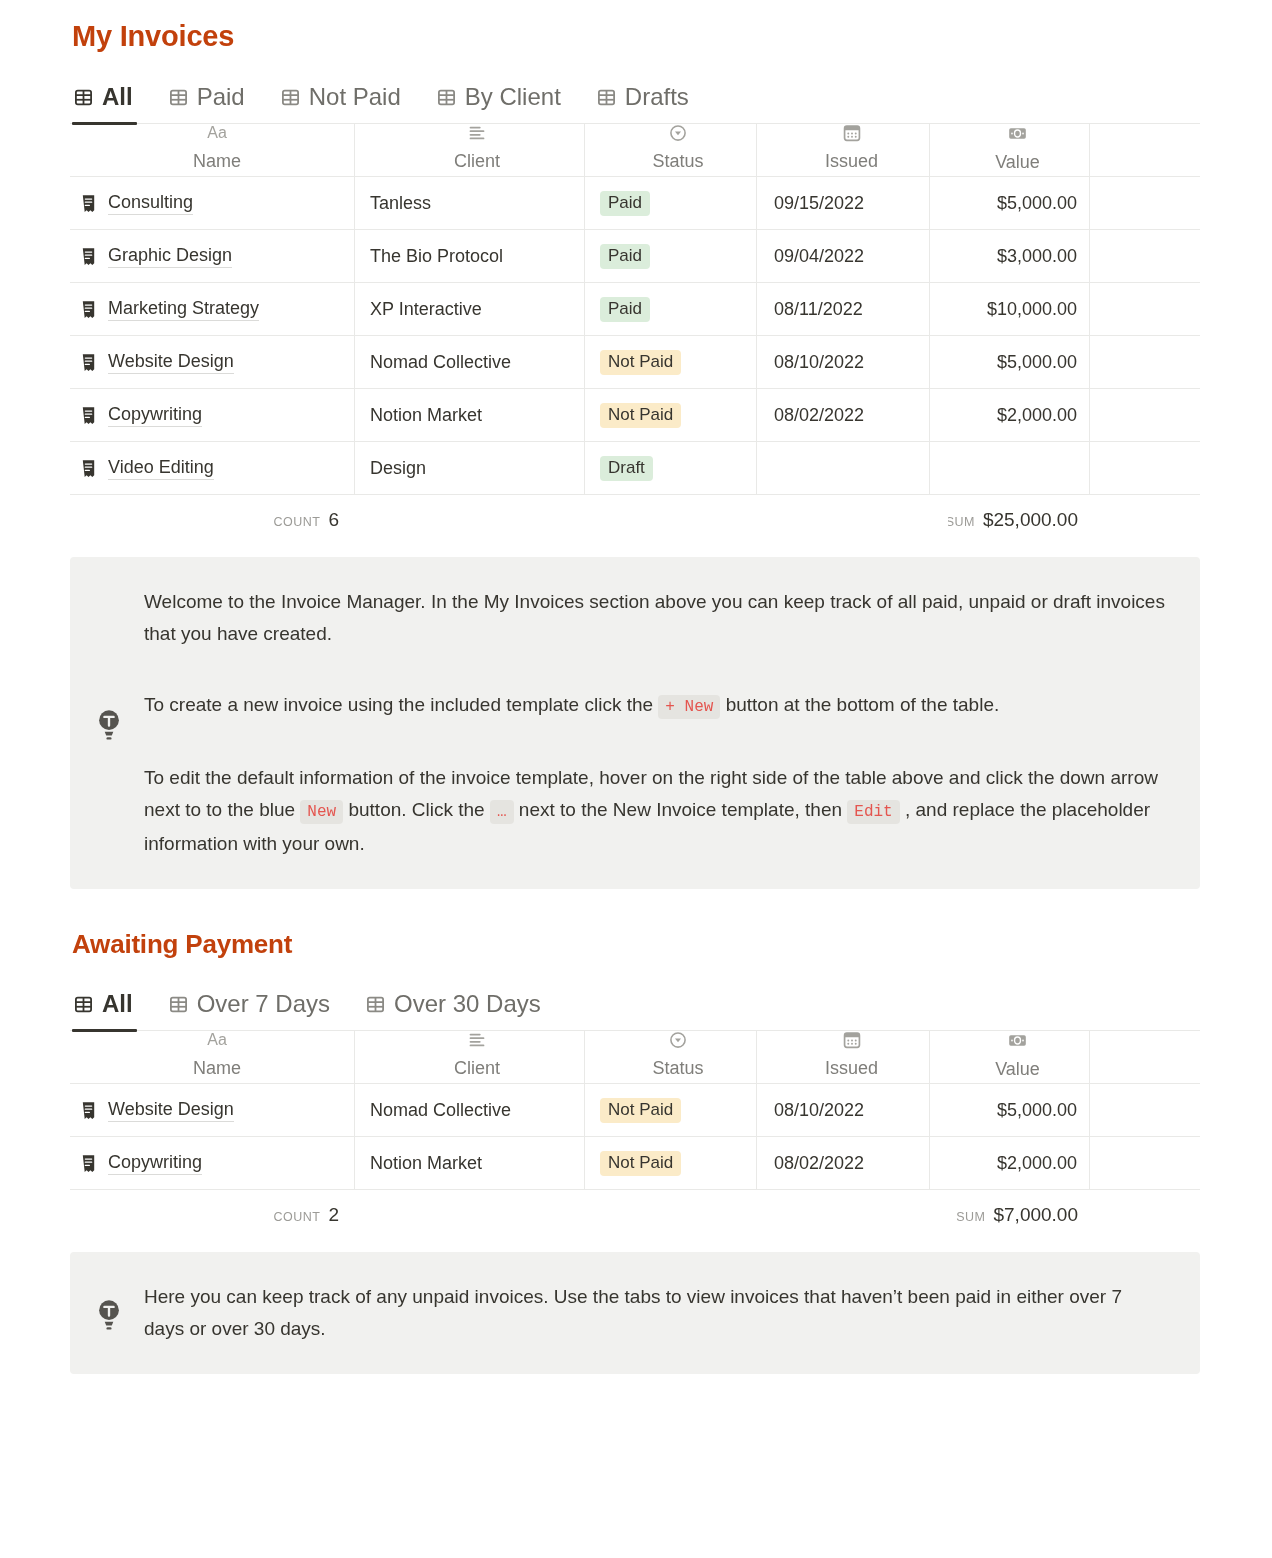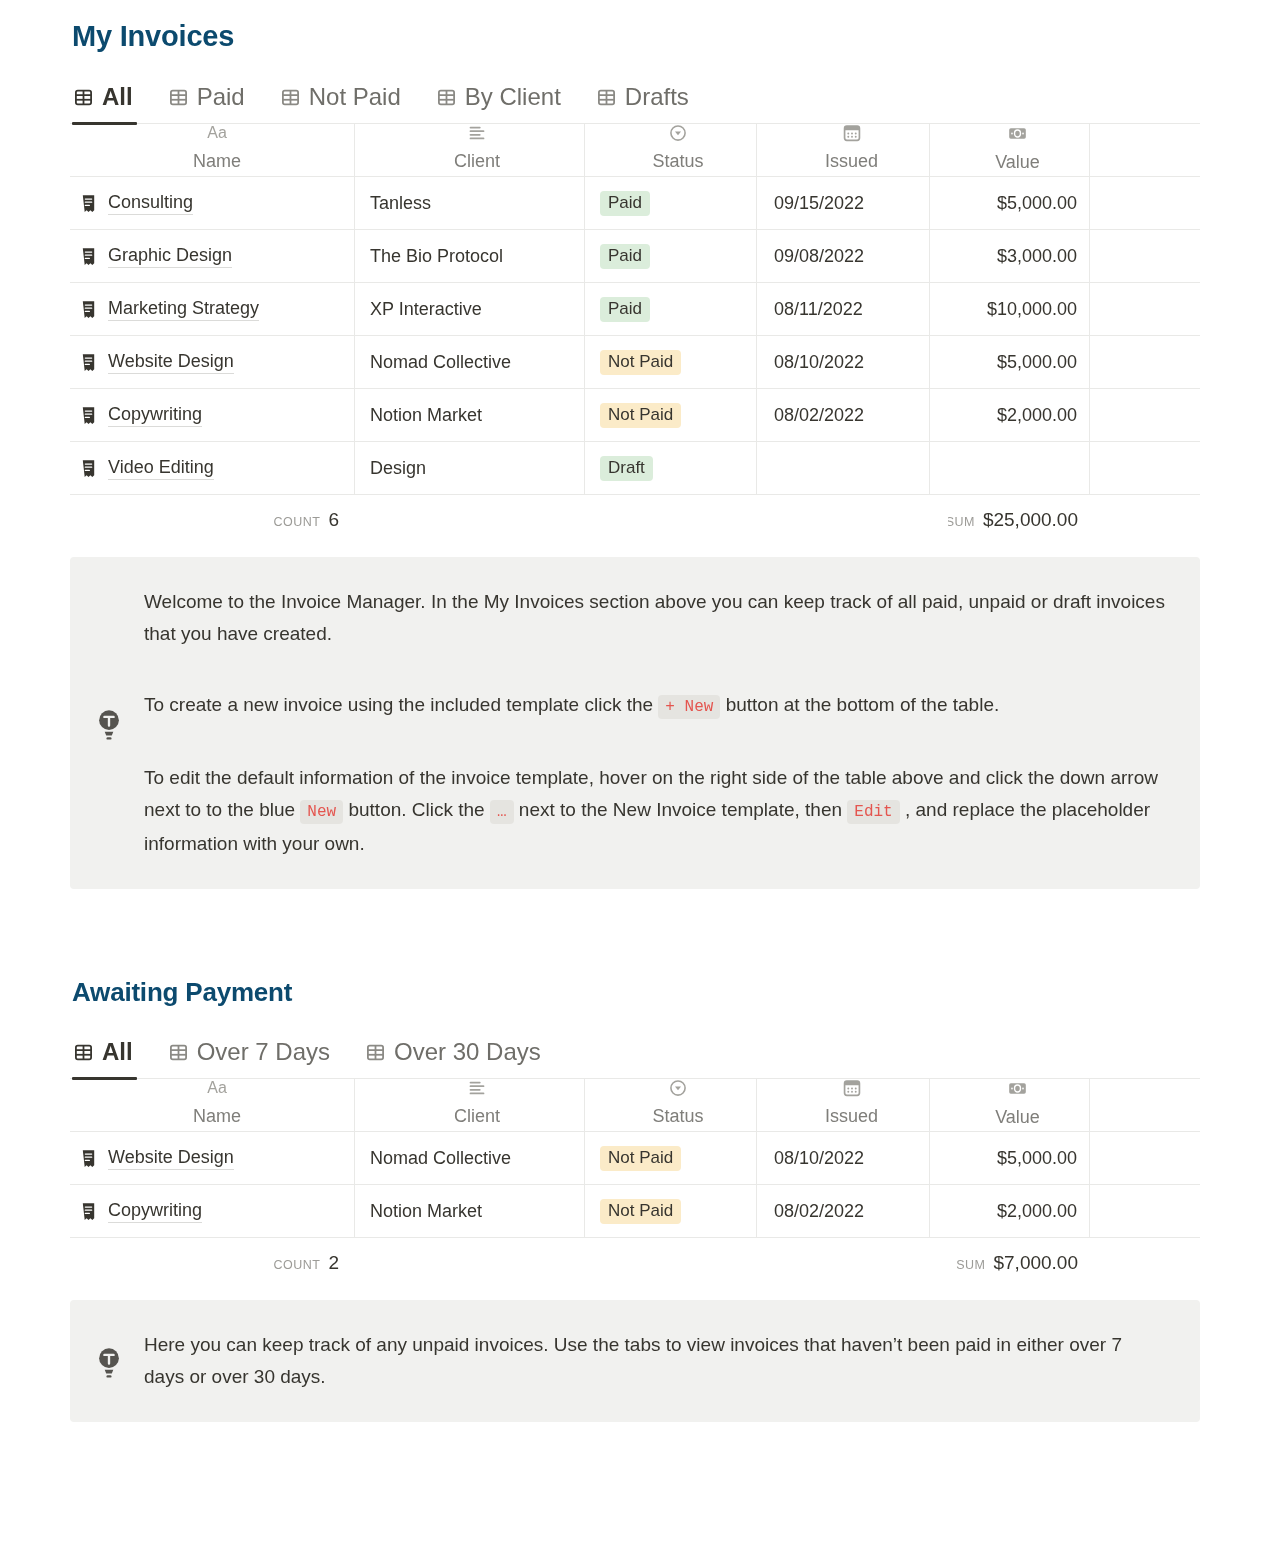--- a/index.html
+++ b/index.html
@@ -6,25 +6,25 @@
   html,body { margin:0; padding:0; background:#ffffff; }
   body {
     font-family: "Liberation Sans", sans-serif;
     color:#37352F;
     width:1272px;
   }
   .page { padding: 16px 72px 30px 70px; }
 
   
   .section-title {
-    font-weight:700; color:#0c4a6e; letter-spacing:-0.2px;
+    font-weight:700; color:#c2410c; letter-spacing:-0.2px;
     margin:0 0 24px 2px;
   }
   .section-1 .section-title { font-size:29px; margin-top:4px; }
-  .section-2 .section-title { font-size:26px; margin-top:88px; }
+  .section-2 .section-title { font-size:26px; margin-top:40px; }
 
   
   .tabs {
     display:flex; gap:30px; align-items:flex-end;
     border-bottom:1px solid #E9E9E7;
     padding-left:2px;
   }
   .tab {
     display:flex; align-items:center; gap:9px;
     padding:6px 4px 12px 2px;
@@ -268,21 +268,21 @@
                     <line x1="5" y1="10.8" x2="8.8" y2="10.8"></line>
                   </g>
                 </svg>
               </span>
               <span class="page-link">Graphic Design</span>
             </div>
             <div class="td c-client">The Bio Protocol</div>
             <div class="td c-status">
               <span class="badge badge-green">Paid</span>
             </div>
-            <div class="td c-issued">09/08/2022</div>
+            <div class="td c-issued">09/04/2022</div>
             <div class="td c-value">$3,000.00</div>
             <div class="td c-extra"></div>
           </div>
           <div class="tr">
             <div class="td c-name">
               <span class="icon i-receipt-icon">
                 <svg width="17" height="19" viewBox="0 0 16 18" fill="none">
                   <path d="M2.6 1.2h10.8v14.3l-1.8 1.5-1.8-1.5-1.8 1.5-1.8-1.5-1.8 1.5z" fill="currentColor"></path>
                   <g stroke="#ffffff" stroke-width="1.2" stroke-linecap="round">
                     <line x1="5" y1="4.8" x2="11" y2="4.8"></line>

